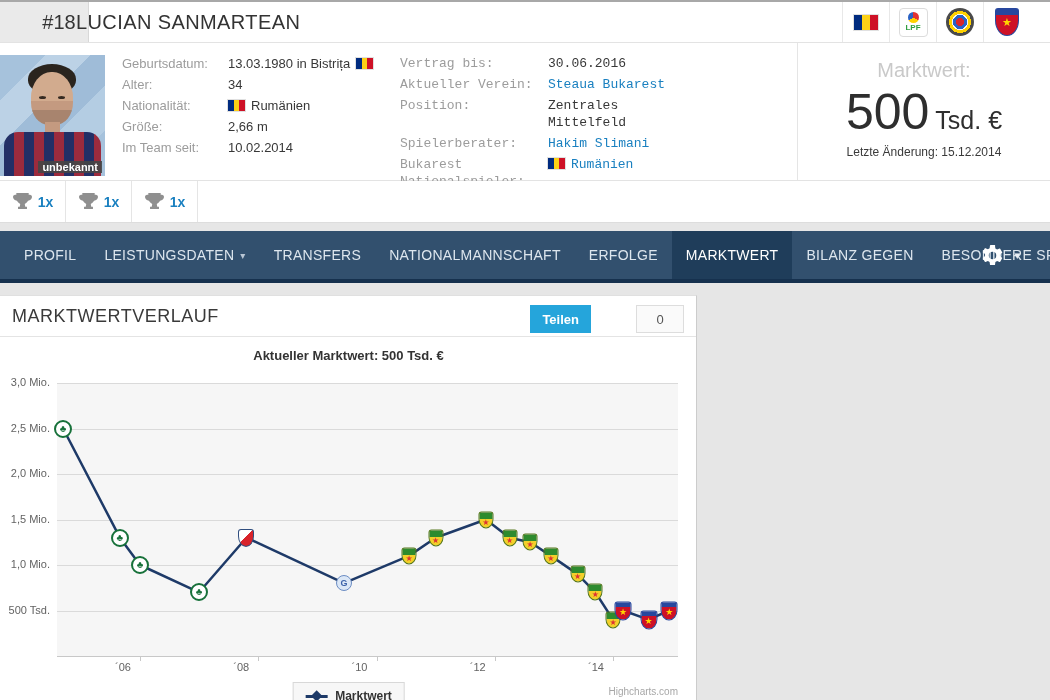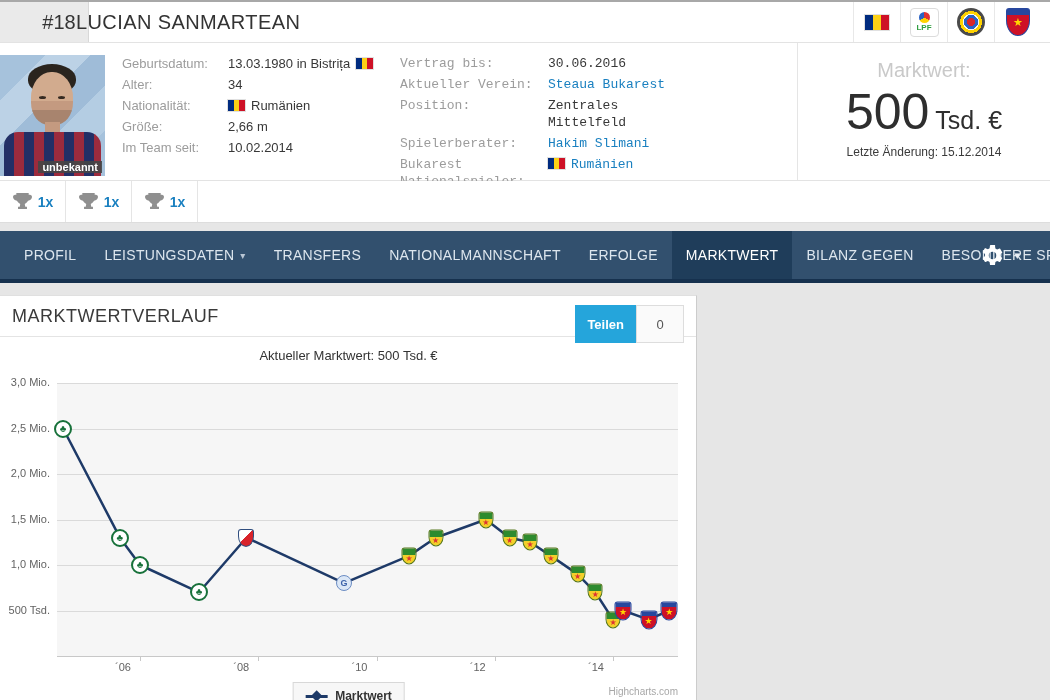--- a/index.html
+++ b/index.html
@@ -6,21 +6,21 @@
   #app{position:relative;width:1050px;height:700px;overflow:hidden;background:#e6e6e6;
        font-family:"Liberation Sans",sans-serif;-webkit-font-smoothing:antialiased;}
 
   
   .top-strip{position:absolute;top:0;left:0;right:0;height:2px;background:#a8a8a8;}
   .header-bar{position:absolute;top:2px;left:0;right:0;height:40px;background:#fff;border-bottom:1px solid #e3e3e3;}
   .shirt-box{position:absolute;left:0;top:0;width:58px;height:40px;background:#eaeaea;border-right:1px solid #d8d8d8;
              display:flex;align-items:center;justify-content:center;font-size:20px;color:#333;padding-left:30px;}
   .player-name{position:absolute;left:76px;top:0;height:40px;display:flex;align-items:center;
                font-size:20px;color:#333;letter-spacing:.4px;}
-  .badges{position:absolute;right:0;top:0;height:40px;display:flex;padding-right:9px;}
+  .badges{position:absolute;right:0;top:0;height:40px;display:flex;padding-right:20px;}
   .badge-cell{width:46px;border-left:1px solid #e8e8e8;display:flex;align-items:center;justify-content:center;}
 
   .flag{display:inline-block;width:17px;height:11px;
         background:linear-gradient(90deg,#002b7f 0 33.4%,#fcd116 33.4% 66.7%,#ce1126 66.7%);
         box-shadow:0 0 0 1px rgba(0,0,0,.12);vertical-align:-1px;}
   .flag-lg{width:24px;height:15px;}
   .flag-sm.pre{margin-right:6px;}
   .flag-sm.post{margin-left:6px;}
 
   .lpf-badge{width:27px;height:27px;background:#fff;border:1px solid #dcdcdc;border-radius:4px;
@@ -82,28 +82,28 @@
   .caret{margin-left:6px;font-size:10px;color:#b9c6d4;}
   .nav-gear{position:absolute;right:30px;top:0;height:48px;display:flex;align-items:center;gap:9px;cursor:pointer;}
   .nav-gear .caret{font-size:11px;color:#e8eef4;margin:0;}
 
   
   .chart-card{position:absolute;top:295px;left:0;width:697px;height:420px;background:#fff;
               border-right:1px solid #ccc;border-top:1px solid #e0e0e0;box-sizing:border-box;}
   .card-header{height:40px;border-bottom:1px solid #e4e4e4;position:relative;}
   .card-title{position:absolute;left:12px;top:0;height:40px;display:flex;align-items:center;
               font-size:18px;color:#3a3a3a;letter-spacing:.5px;}
-  .share-wrap{position:absolute;right:12px;top:9px;height:38px;display:flex;}
+  .share-wrap{position:absolute;right:12px;top:9px;height:28px;display:flex;gap:45px;}
   .share-btn{background:#25a5db;color:#fff;font-size:13px;font-weight:bold;padding:0 12px;
              display:flex;align-items:center;cursor:pointer;}
   .share-count{background:#fafafa;border:1px solid #ddd;color:#555;font-size:13px;width:48px;
                display:flex;align-items:center;justify-content:center;box-sizing:border-box;cursor:pointer;}
 
   .chart-zone{position:absolute;top:41px;left:0;width:697px;height:379px;}
-  .chart-title{position:absolute;top:11px;left:0;width:100%;text-align:center;font-size:13px;font-weight:normal;color:#333;}
+  .chart-title{position:absolute;top:11px;left:0;width:100%;text-align:center;font-size:13px;font-weight:bold;color:#333;}
   .plot-bg{position:absolute;left:57px;top:46px;width:621px;height:273px;background:#f6f6f6;z-index:1;}
   .gridline{position:absolute;left:57px;width:621px;height:1px;background:#dadada;z-index:2;}
   .axis-line{position:absolute;left:57px;top:319px;width:621px;height:1px;background:#c8c8c8;z-index:2;}
   .ylab{position:absolute;left:0;width:50px;text-align:right;font-size:11px;color:#636363;z-index:2;}
   .xlab{position:absolute;top:324px;width:50px;text-align:left;font-size:11px;color:#636363;z-index:2;}
   .xtick{position:absolute;top:319px;width:1px;height:5px;background:#c8c8c8;z-index:2;}
   .line-svg{position:absolute;left:0;top:0;z-index:3;}
 
   .marker{position:absolute;transform:translate(-50%,-50%);box-sizing:border-box;z-index:4;
           display:flex;align-items:center;justify-content:center;cursor:pointer;line-height:1;}

